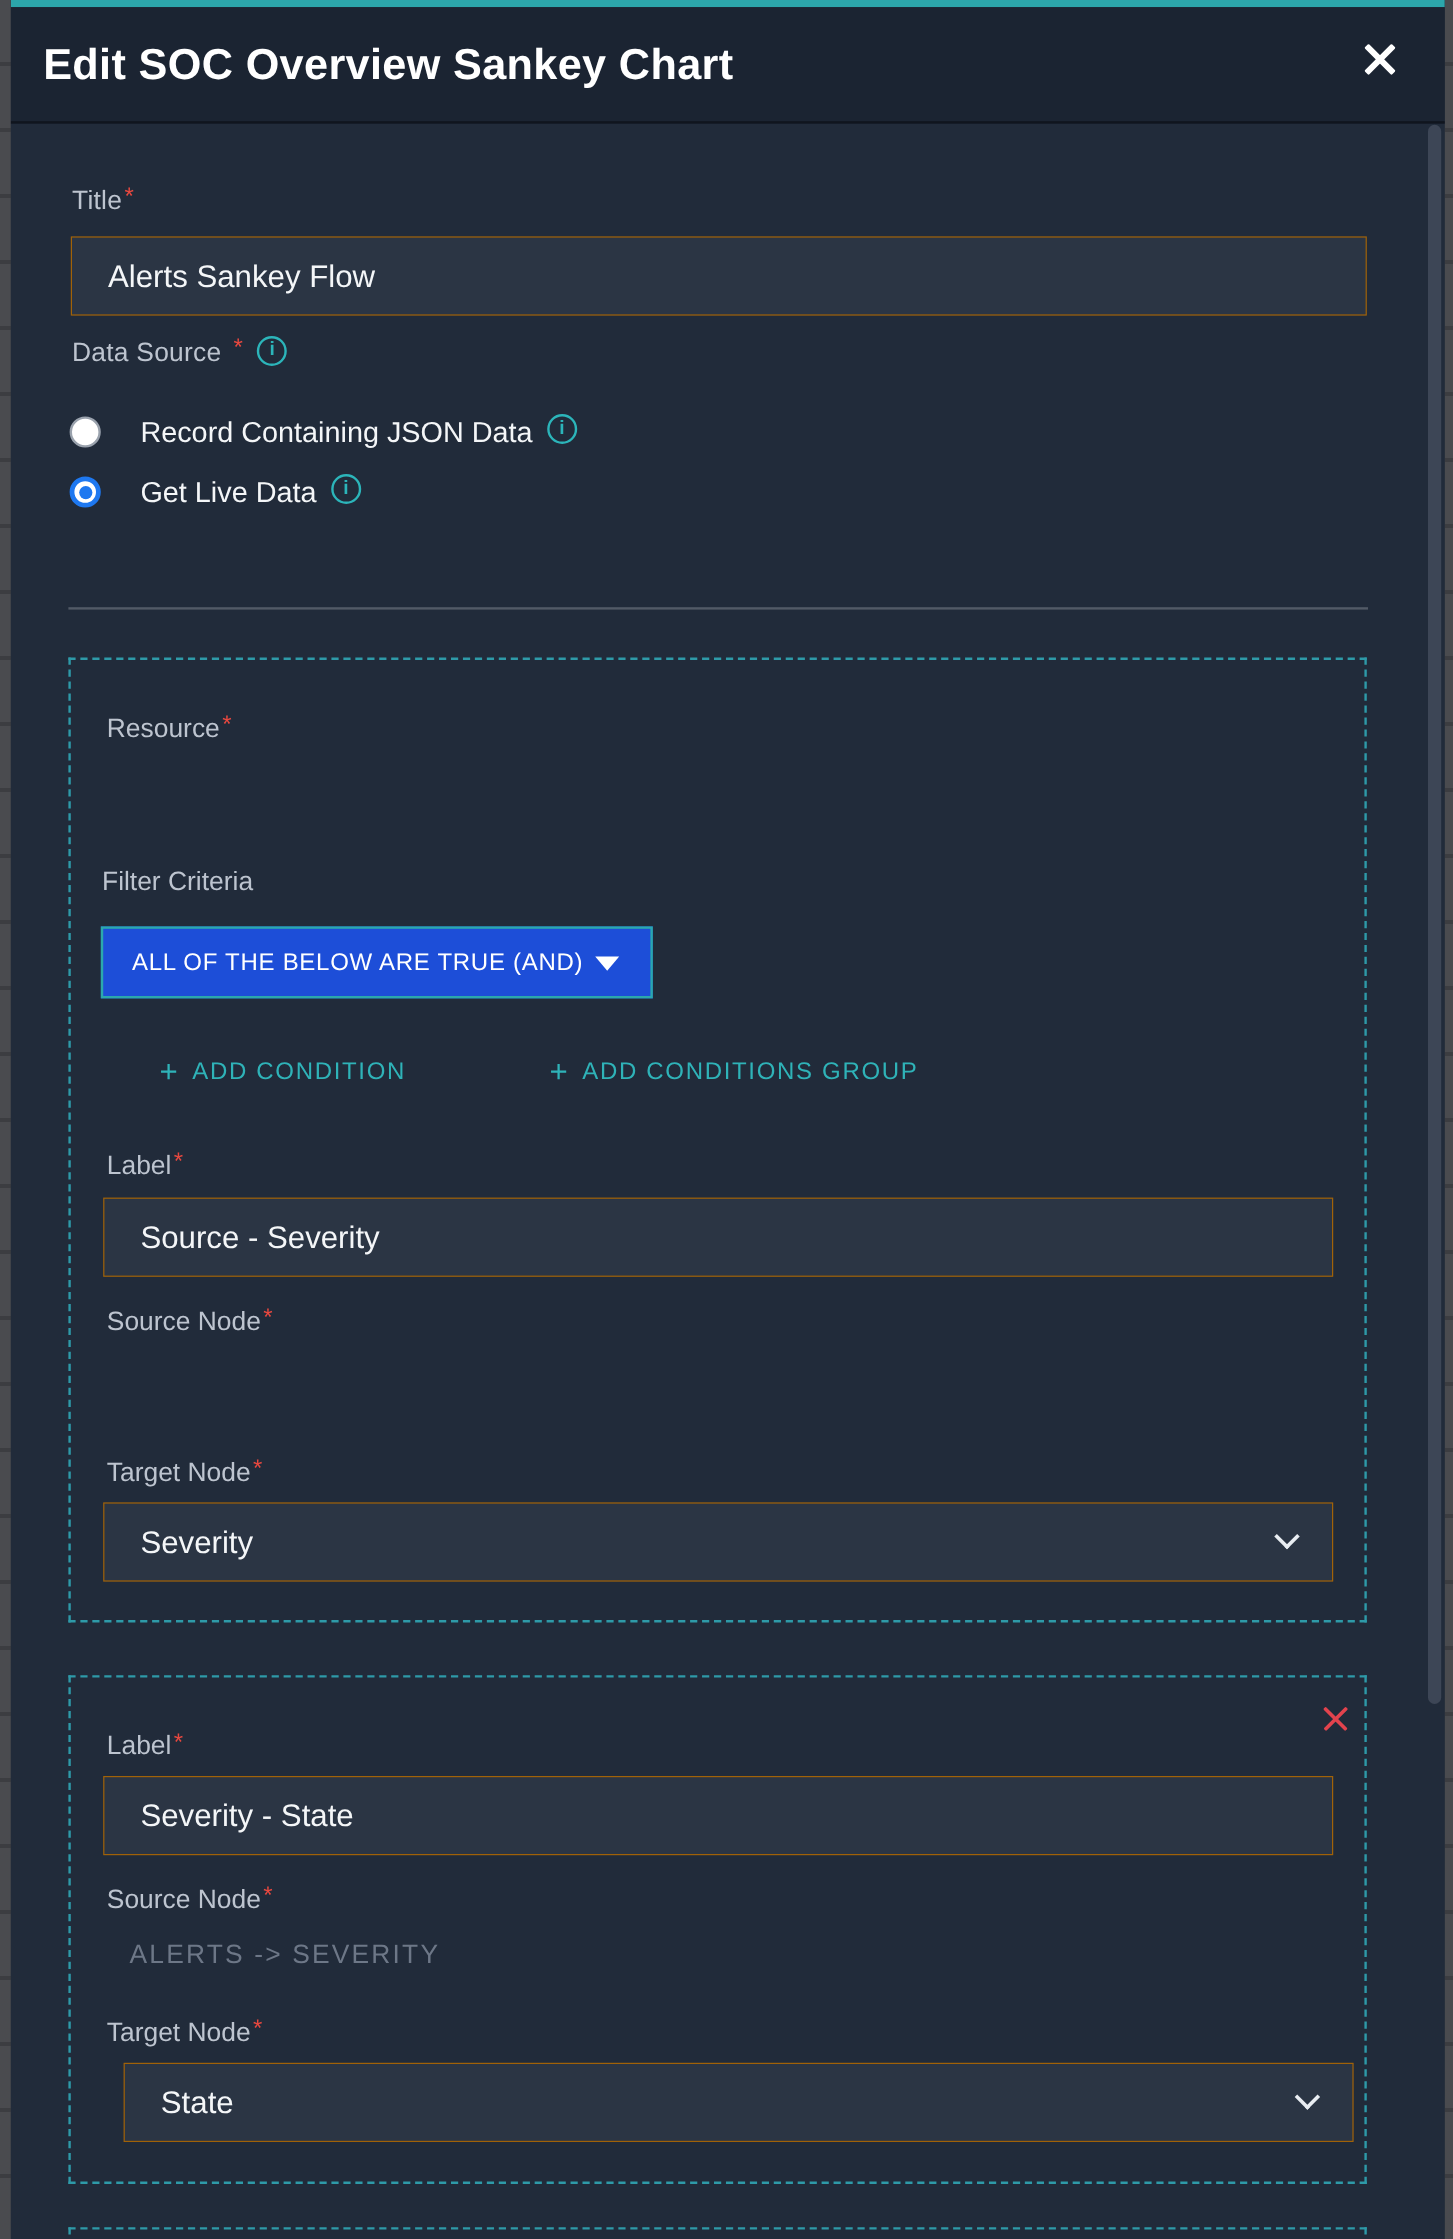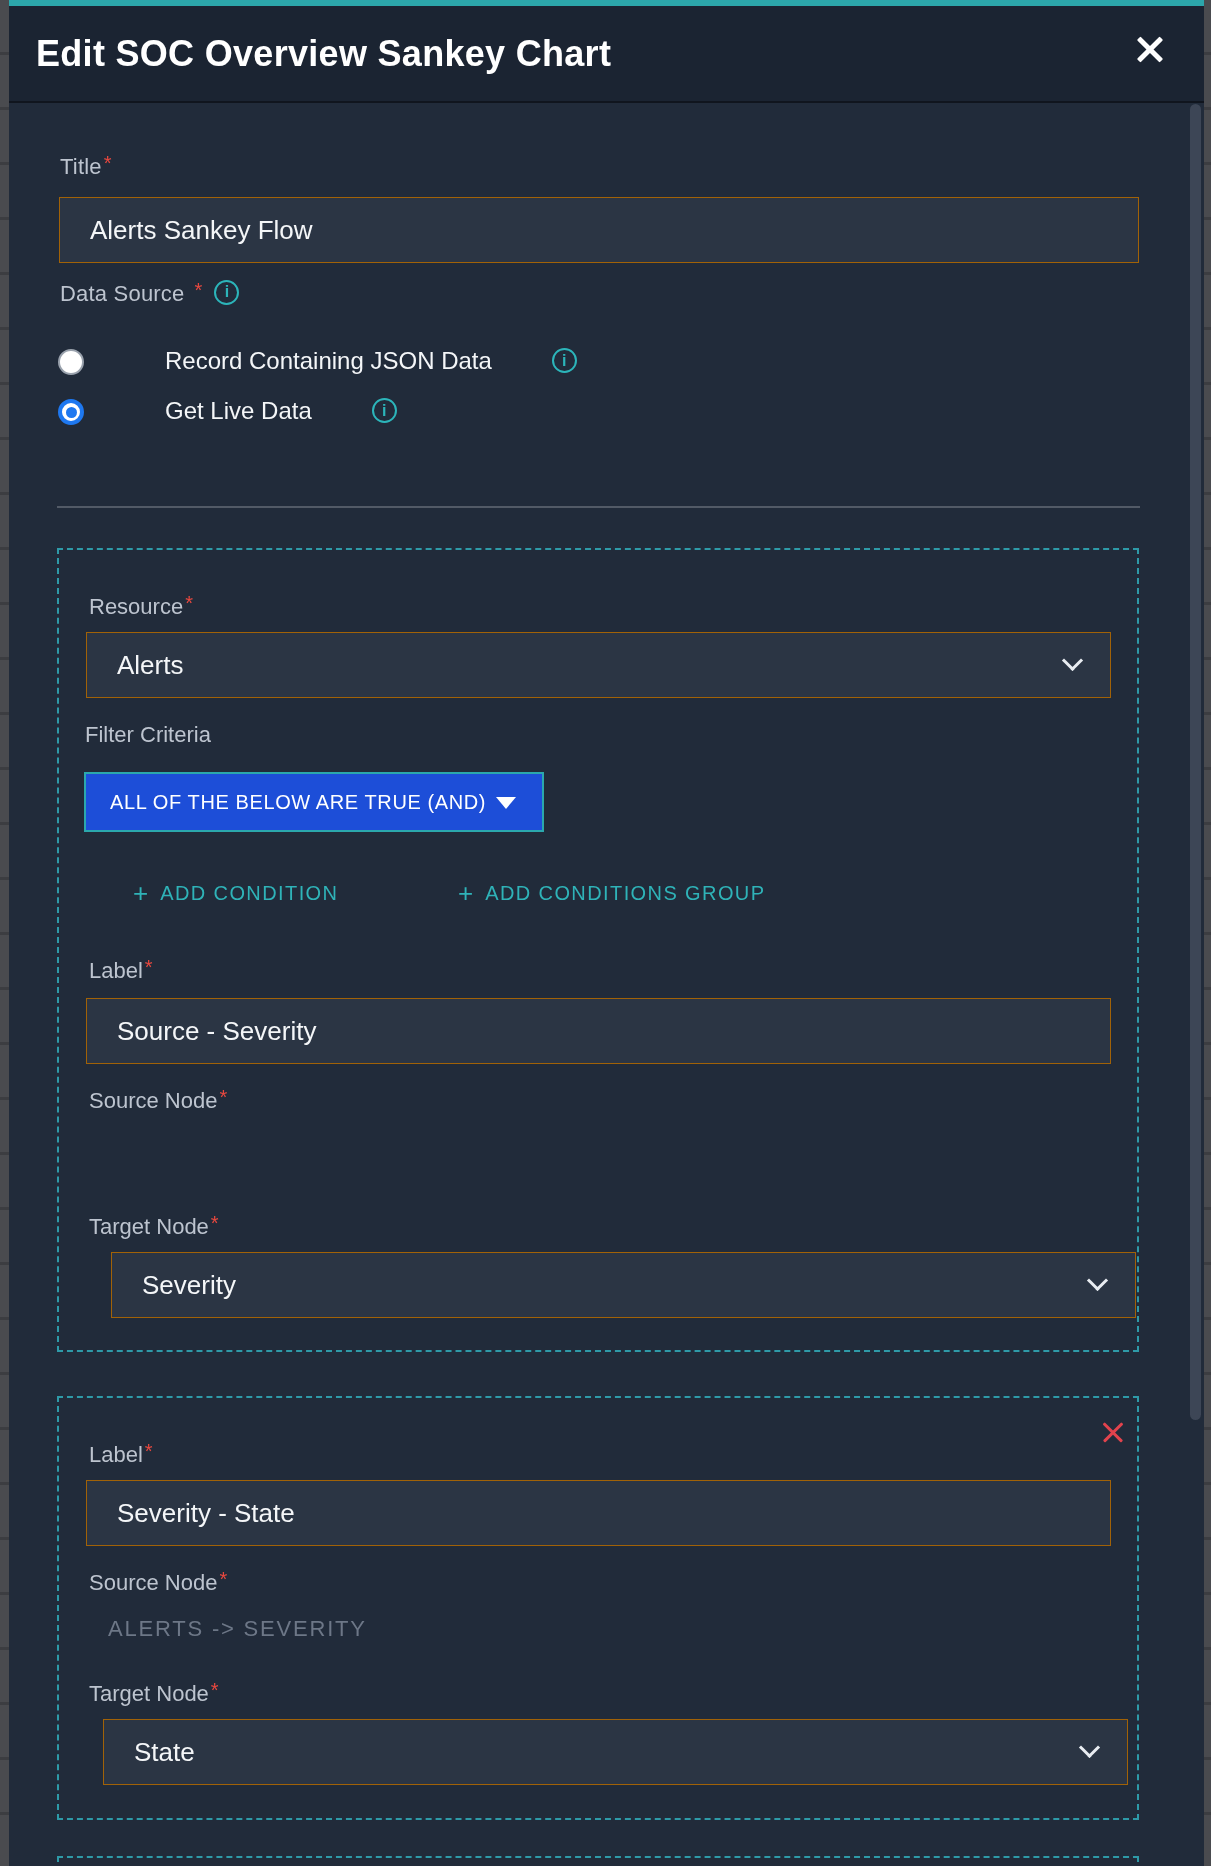--- a/index.html
+++ b/index.html
@@ -68,21 +68,21 @@
   input.text-input { outline:none; }
   .select-box { cursor:pointer; }
   .chevron {
     position:absolute; right:30px; top:50%;
     width:15px; height:15px; margin-top:-12px;
     border-right:3px solid #e9edf2; border-bottom:3px solid #e9edf2;
     transform:rotate(45deg);
   }
 
   
-  .radio-row { position:absolute; display:flex; align-items:flex-end; height:28px;gap:48px; }
+  .radio-row { position:absolute; display:flex; align-items:flex-start; height:28px; }
   .radio {
     width:26px; height:26px; border-radius:50%; flex:none;
     background:#ffffff; border:2px solid #9aa2ad; position:relative; cursor:pointer;
   }
   .radio.checked { border:4px solid #1e78f0; }
   .radio.checked::after {
     content:""; position:absolute; left:50%; top:50%; width:11px; height:11px;
     margin:-5.5px 0 0 -5.5px; border-radius:50%; background:#1e78f0;
   }
   .radio-label { color:#f4f6f8; font-size:24px; margin-left:33px; white-space:nowrap; }
@@ -171,24 +171,20 @@
     <span class="info-icon">i</span>
   </div>
 
   <div class="divider"></div>
 
   <div class="group group-1">
 
     <div class="g-lbl" style="left:30px; top:44px;">
       <span>Resource</span><span class="req">*</span>
     </div>
-    <div class="select-box g-select" style="top:82px;">
-      <span>Alerts</span>
-      <span class="chevron"></span>
-    </div>
 
     <div class="g-lbl" style="left:26px; top:172px;text-align:center;">Filter Criteria</div>
     <div class="and-select">
       <span>ALL OF THE BELOW ARE TRUE (AND)</span>
       <span class="caret-down"></span>
     </div>
 
     <div class="add-link" style="left:74px;">
       <span class="plus">+</span>
       <span>ADD CONDITION</span>
@@ -203,21 +199,21 @@
     </div>
     <input class="text-input g-input" style="top: 448px;" value="Source - Severity">
 
     <div class="g-lbl" style="left:30px; top:538px;">
       <span>Source Node</span><span class="req">*</span>
     </div>
 
     <div class="g-lbl" style="left:30px; top:664px;">
       <span>Target Node</span><span class="req">*</span>
     </div>
-    <div class="select-box g-select" style="top:702px;margin-left:25px;">
+    <div class="select-box g-select" style="top:702px;">
       <span>Severity</span>
       <span class="chevron"></span>
     </div>
   </div>
 
   <div class="group group-2">
     <div class="remove-x"></div>
 
     <div class="g-lbl" style="left:30px; top:44px;">
       <span>Label</span><span class="req">*</span>

